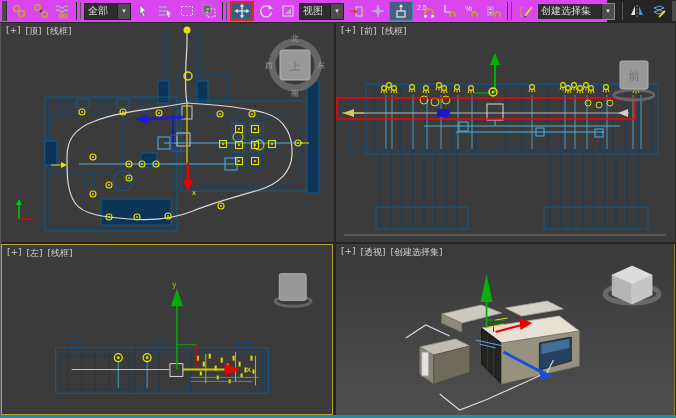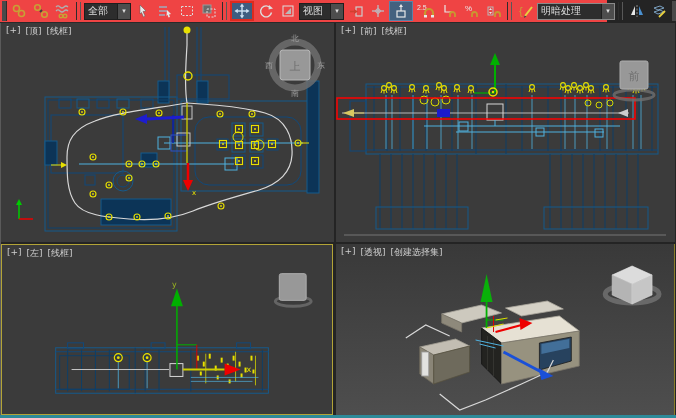--- a/index.html
+++ b/index.html
@@ -1,19 +1,19 @@
 <!DOCTYPE html>
 <html><head>
 <meta charset="utf-8">
 <style>
   html,body{margin:0;padding:0;background:#242424;}
   #stage{position:relative;width:676px;height:418px;background:#242424;overflow:hidden;
          font-family:"DejaVu Sans",sans-serif;}
   
-  .toolbar{position:absolute;left:0;top:0;width:607px;height:23px;background:#ef4444;
+  .toolbar{position:absolute;left:0;top:0;width:607px;height:23px;background:#d946ef;
            border-bottom:1px solid #2a2a2a;display:flex;align-items:center;gap:1px;
            padding-left:2px;box-sizing:border-box;}
   .tbtn{width:21px;height:20px;background:transparent;border:none;display:flex;
         align-items:center;justify-content:center;padding:0;flex:none;}
   .tbtn.pressed{background:#44617f;border:1px solid #5b81a8;box-sizing:border-box;}
   .tbtn.red-hl{background:#3e5d80;outline:2px solid #de2a1e;outline-offset:-2px;}
   .sep{width:3px;height:18px;border-left:1px solid #2d2d2d;border-right:1px solid #585858;
        margin:0 2px;flex:none;}
   .dd{height:17px;background:#2d2d2d;border:1px solid #1e1e1e;display:flex;align-items:center;
       font-size:10px;color:#dcdcdc;flex:none;box-sizing:border-box;}
@@ -182,21 +182,21 @@
 
     <button class="tbtn">
       <svg width="16" height="16">
         <text x="1" y="12" font-size="11" fill="#c8a035">{</text>
         <line x1="7" y1="13" x2="14" y2="4" stroke="#e8d040" stroke-width="2"></line>
         <polygon points="6,15 8.5,13.5 6.5,12.5" fill="#444444"></polygon>
       </svg>
     </button>
 
     <div class="dd" style="width:78px;border-color:#8a8a8a">
-      <span class="dd-val">明暗处理</span>
+      <span class="dd-val">创建选择集</span>
       <span class="dd-btn">▾</span>
     </div>
 
     <span class="sep"></span>
 
     <button class="tbtn">
       <svg width="16" height="16">
         <line x1="8" y1="2" x2="8" y2="14" stroke="#888888" stroke-dasharray="2,1.5"></line>
         <polygon points="6,12 6,3 2,12" fill="#e8e8e8"></polygon>
         <polygon points="10,12 10,3 14,12" fill="#4a90d0"></polygon>

